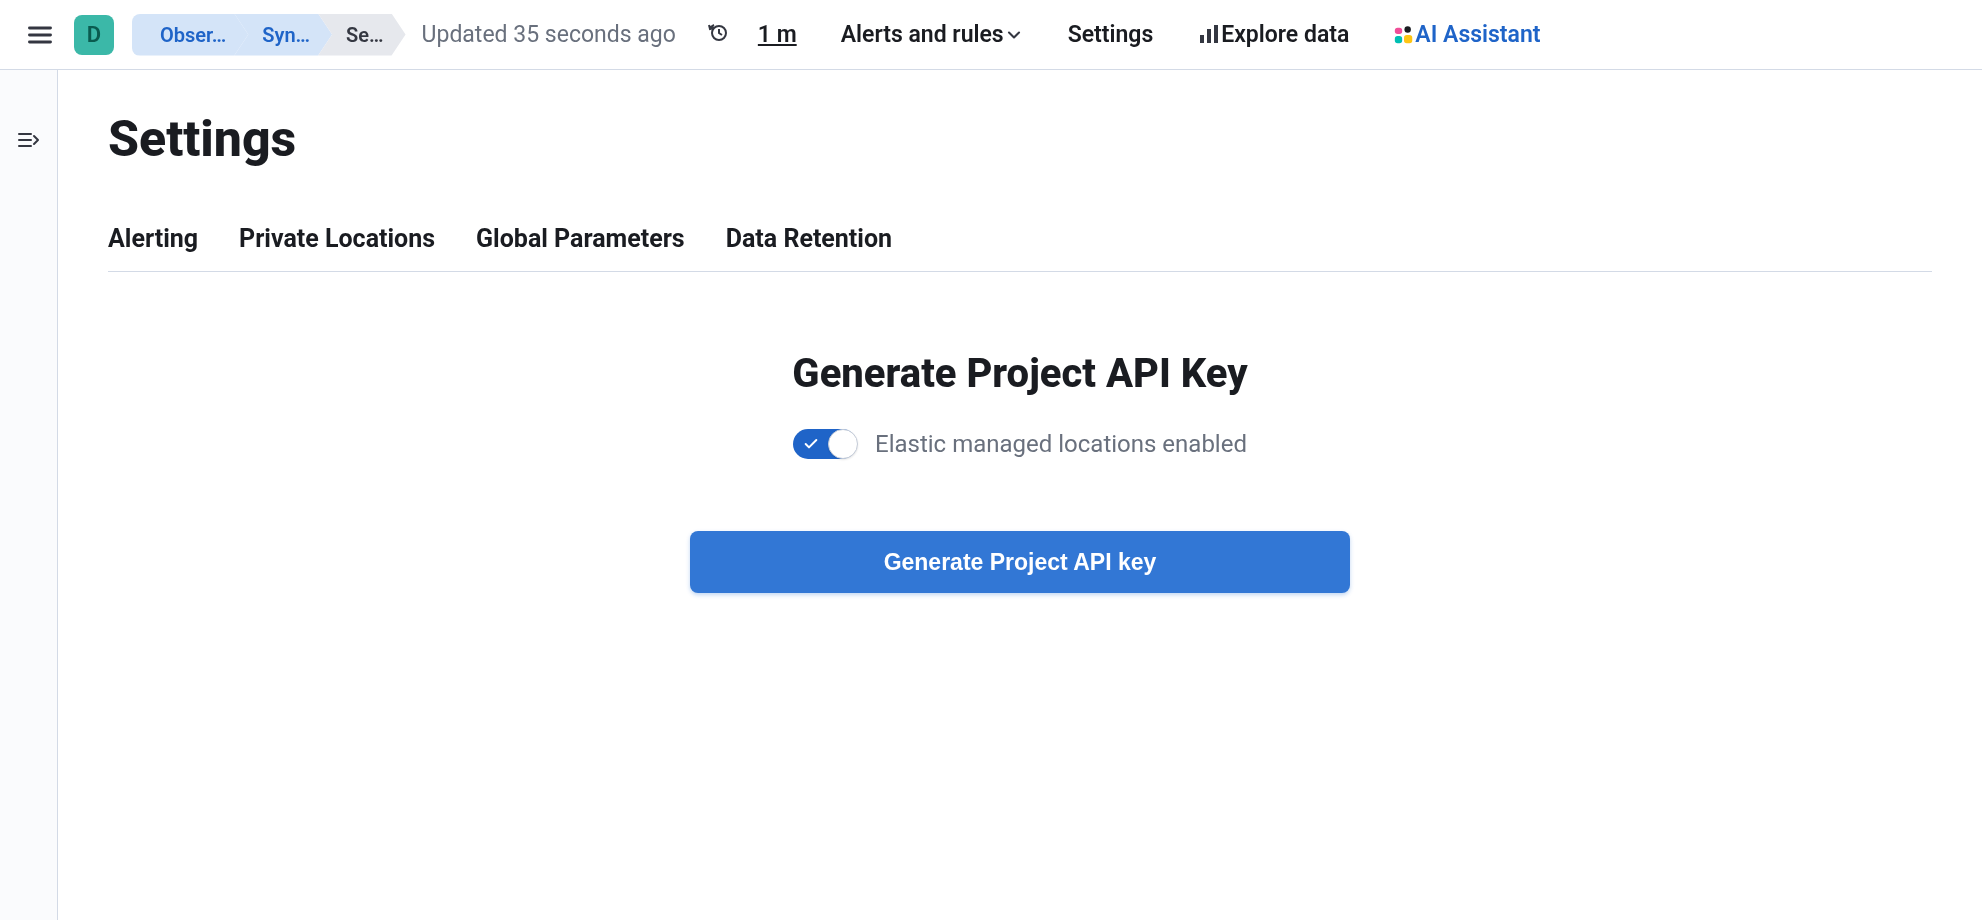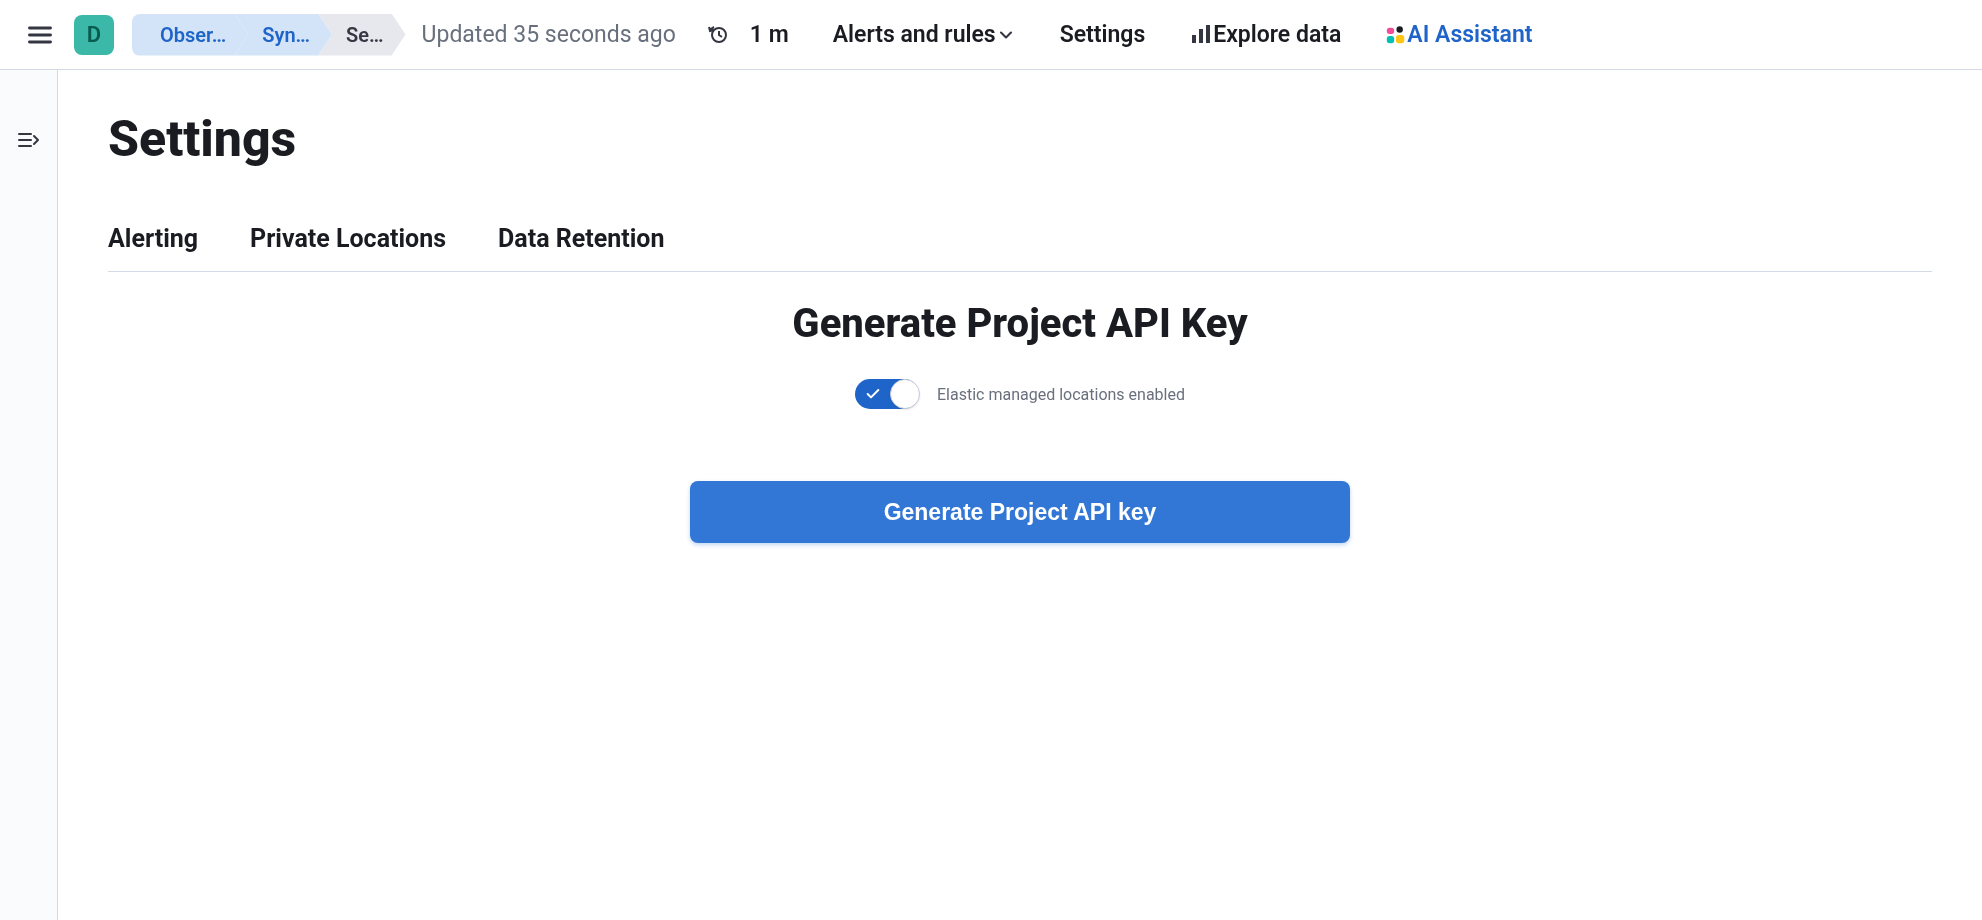--- a/index.html
+++ b/index.html
@@ -91,24 +91,25 @@
     }
     
     .updated-text {
       font-size: 23px;
       color: #69707d;
       margin-left: 4px;
     }
     
     .refresh-group {
       display: flex;
-      align-items: center;
-      gap: 20px;
+      align-items: flex-start;
+      gap: 28px;
       margin-left: 18px;
       cursor: pointer;
+      text-decoration: underline;
     }
     
     .refresh-group span {
       font-size: 23px;
       font-weight: 600;
       color: #1a1c21;
     }
     
     .top-nav-item {
       font-size: 23px;
@@ -157,23 +158,23 @@
     
     .page-title {
       font-size: 50px;
       font-weight: 800;
       color: #1a1c21;
       margin-bottom: 48px;
     }
     
     .tabs {
       display: flex;
-      gap: 52px;
+      gap: 41px;
       border-bottom: 1px solid #d3dae6;
-      margin-bottom: 28px;
+      margin-bottom: 78px;
     }
     
     .tab {
       font-size: 25px;
       font-weight: 700;
       color: #1a1c21;
       padding: 8px 0 18px 0;
       cursor: pointer;
       position: relative;
     }
@@ -256,21 +257,21 @@
       position: absolute;
       right: -1px;
       top: -1px;
       bottom: -1px;
       margin: auto;
       border: 1px solid #c5ccd8;
       box-shadow: 0 1px 2px rgba(0,0,0,0.1);
     }
     
     .toggle-label {
-      font-size: 16px;
+      font-size: 24px;
       color: #69707d;
     }
     
     .generate-btn {
       width: 100%;
       max-width: 660px;
       height: 62px;
       background: #3277d5;
       color: #fff;
       border: none;
@@ -368,20 +369,23 @@
 
   <div class="main">
     <h1 class="page-title">Settings</h1>
 
     <div class="tabs">
       <div class="tab">
         <span>Alerting</span>
       </div>
       <div class="tab">
         <span>Private Locations</span>
+      </div>
+      <div class="tab">
+        <span>Global Parameters</span>
       </div>
       <div class="tab">
         <span>Data Retention</span>
       </div>
     </div>
 
     <div class="content-center">
       <h2 class="section-heading">Generate Project API Key</h2>
       
       

